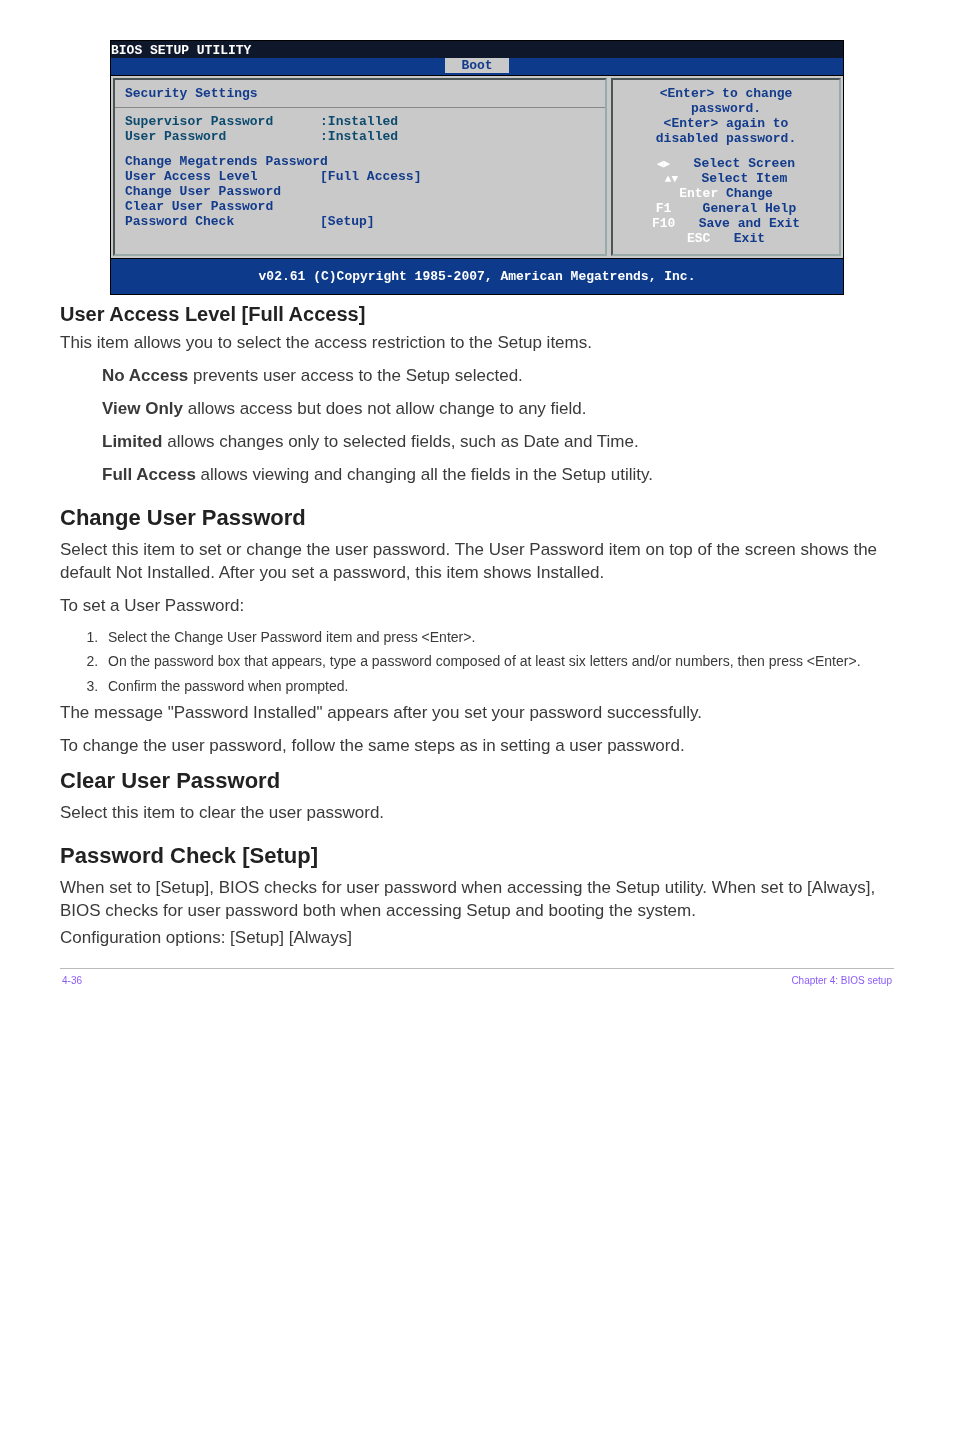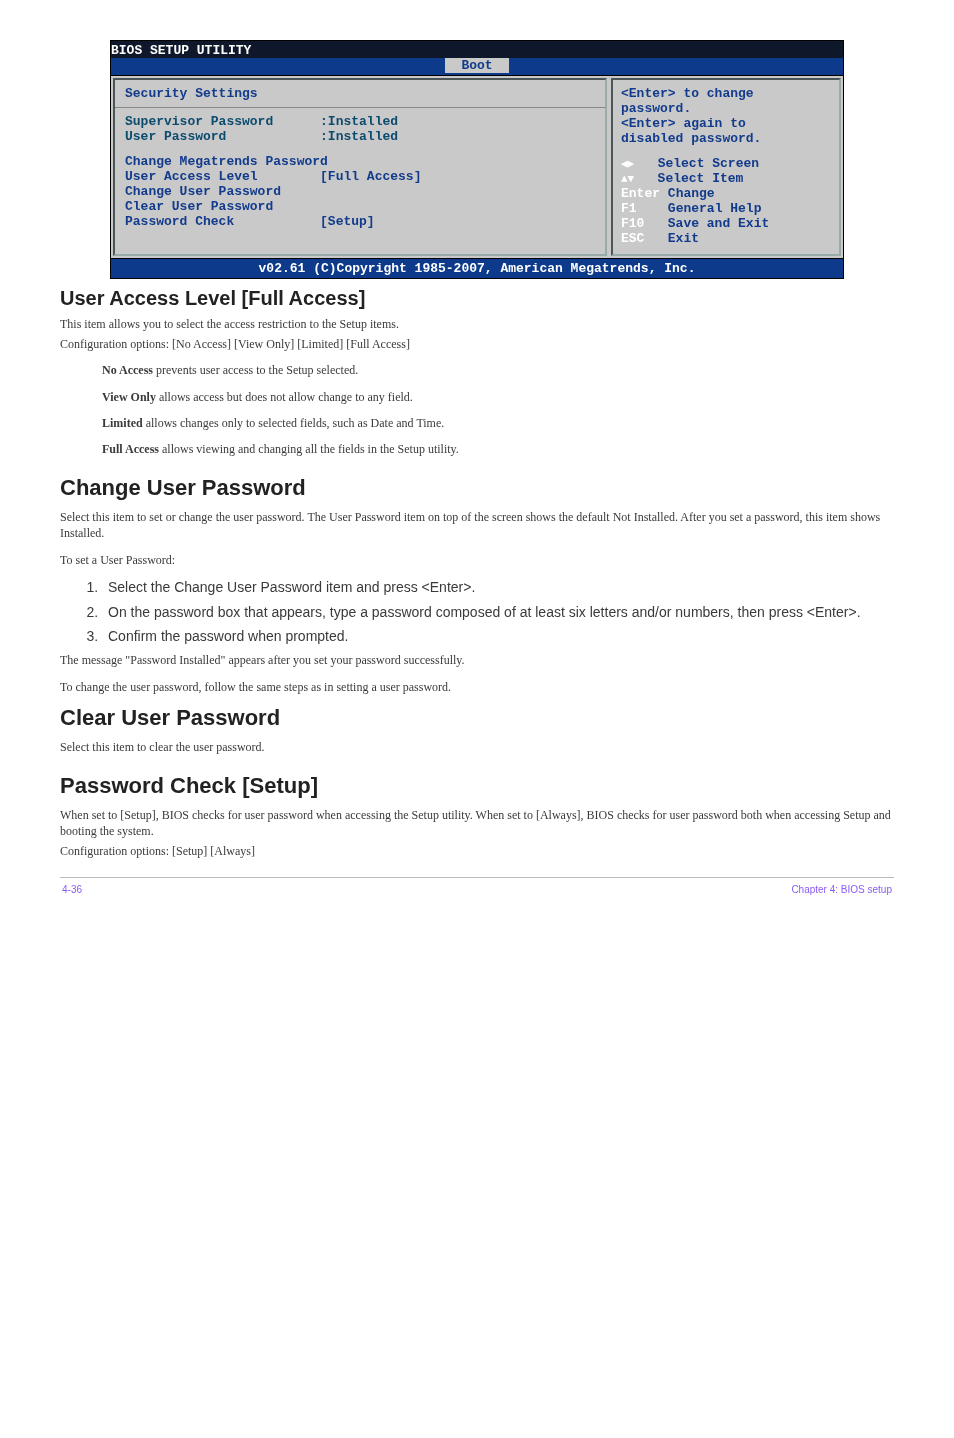--- a/index.html
+++ b/index.html
@@ -49,60 +49,60 @@
     padding: 6px 10px 19px 10px;
   }
   .bios-right {
     width: 210px;
     border: 2px inset #9aa;
     margin: 2px;
     padding: 6px 8px 8px 8px;
     display: flex;
     flex-direction: column;
     justify-content: space-between;
+    text-align: center;
   }
   .bios-sec-head {
     color: #123b8c;
     margin-bottom: 6px;
   }
   .bios-divider {
     border-top: 1px solid #888;
     margin: 4px -10px 6px -10px;
   }
   .bios-gray { color: #0c4a6e; }
   .bios-blue { color: #123b8c; }
   .bios-row { white-space: pre; }
   .bios-help-top { color: #123b8c; }
   .bios-nav { color: #123b8c; margin-top: 10px; }
   .bios-nav .white { color: #fff; }
   .bios-arrows { font-size: 11px; color:#fff; }
   .bios-footer {
     background: #0d3a8a;
     color: #fff;
     text-align: center;
-    padding: 2px 0;
+    padding: 10px 0;
     border-top: 1px solid #000;
   }
   h3.section {
     font-size: 20px;
     font-weight: bold;
     margin: 6px 0 6px 0;
     color: #222;
   }
   h3.section-big {
     font-size: 22px;
     font-weight: bold;
     margin: 18px 0 8px 0;
     color: #222;
   }
   p.body {
-    font-size: 12px;
+    font-size: 17px;
     line-height: 1.35;
     margin: 4px 0 10px 0;
-    font-family: Liberation Serif, serif;
   }
   .indent-block {
     margin-left: 42px;
   }
   .indent-block p.body {
     margin: 10px 0;
   }
   ol.steps {
     font-size: 14px;
     line-height: 1.35;
@@ -163,21 +163,20 @@
           <div><span class="white">F10</span>&nbsp;&nbsp;&nbsp;<span>Save and Exit</span></div>
           <div><span class="white">ESC</span>&nbsp;&nbsp;&nbsp;<span>Exit</span></div>
         </div>
       </div>
     </div>
     <div class="bios-footer">v02.61 (C)Copyright 1985-2007, American Megatrends, Inc.</div>
   </div>
 
   <h3 class="section">User Access Level [Full Access]</h3>
   <p class="body">This item allows you to select the access restriction to the Setup items.</p>
-  <p class="body" style="margin-top:-6px">Configuration options: [No Access] [View Only] [Limited] [Full Access]</p>
 
   <div class="indent-block">
     <p class="body"><b>No Access</b><span> prevents user access to the Setup selected.</span></p>
     <p class="body"><b>View Only</b><span> allows access but does not allow change to any field.</span></p>
     <p class="body"><b>Limited</b><span> allows changes only to selected fields, such as Date and Time.</span></p>
     <p class="body"><b>Full Access</b><span> allows viewing and changing all the fields in the Setup utility.</span></p>
   </div>
 
   <h3 class="section-big">Change User Password</h3>
   <p class="body">Select this item to set or change the user password. The User Password item on top of the screen shows the default Not Installed. After you set a password, this item shows Installed.</p>

